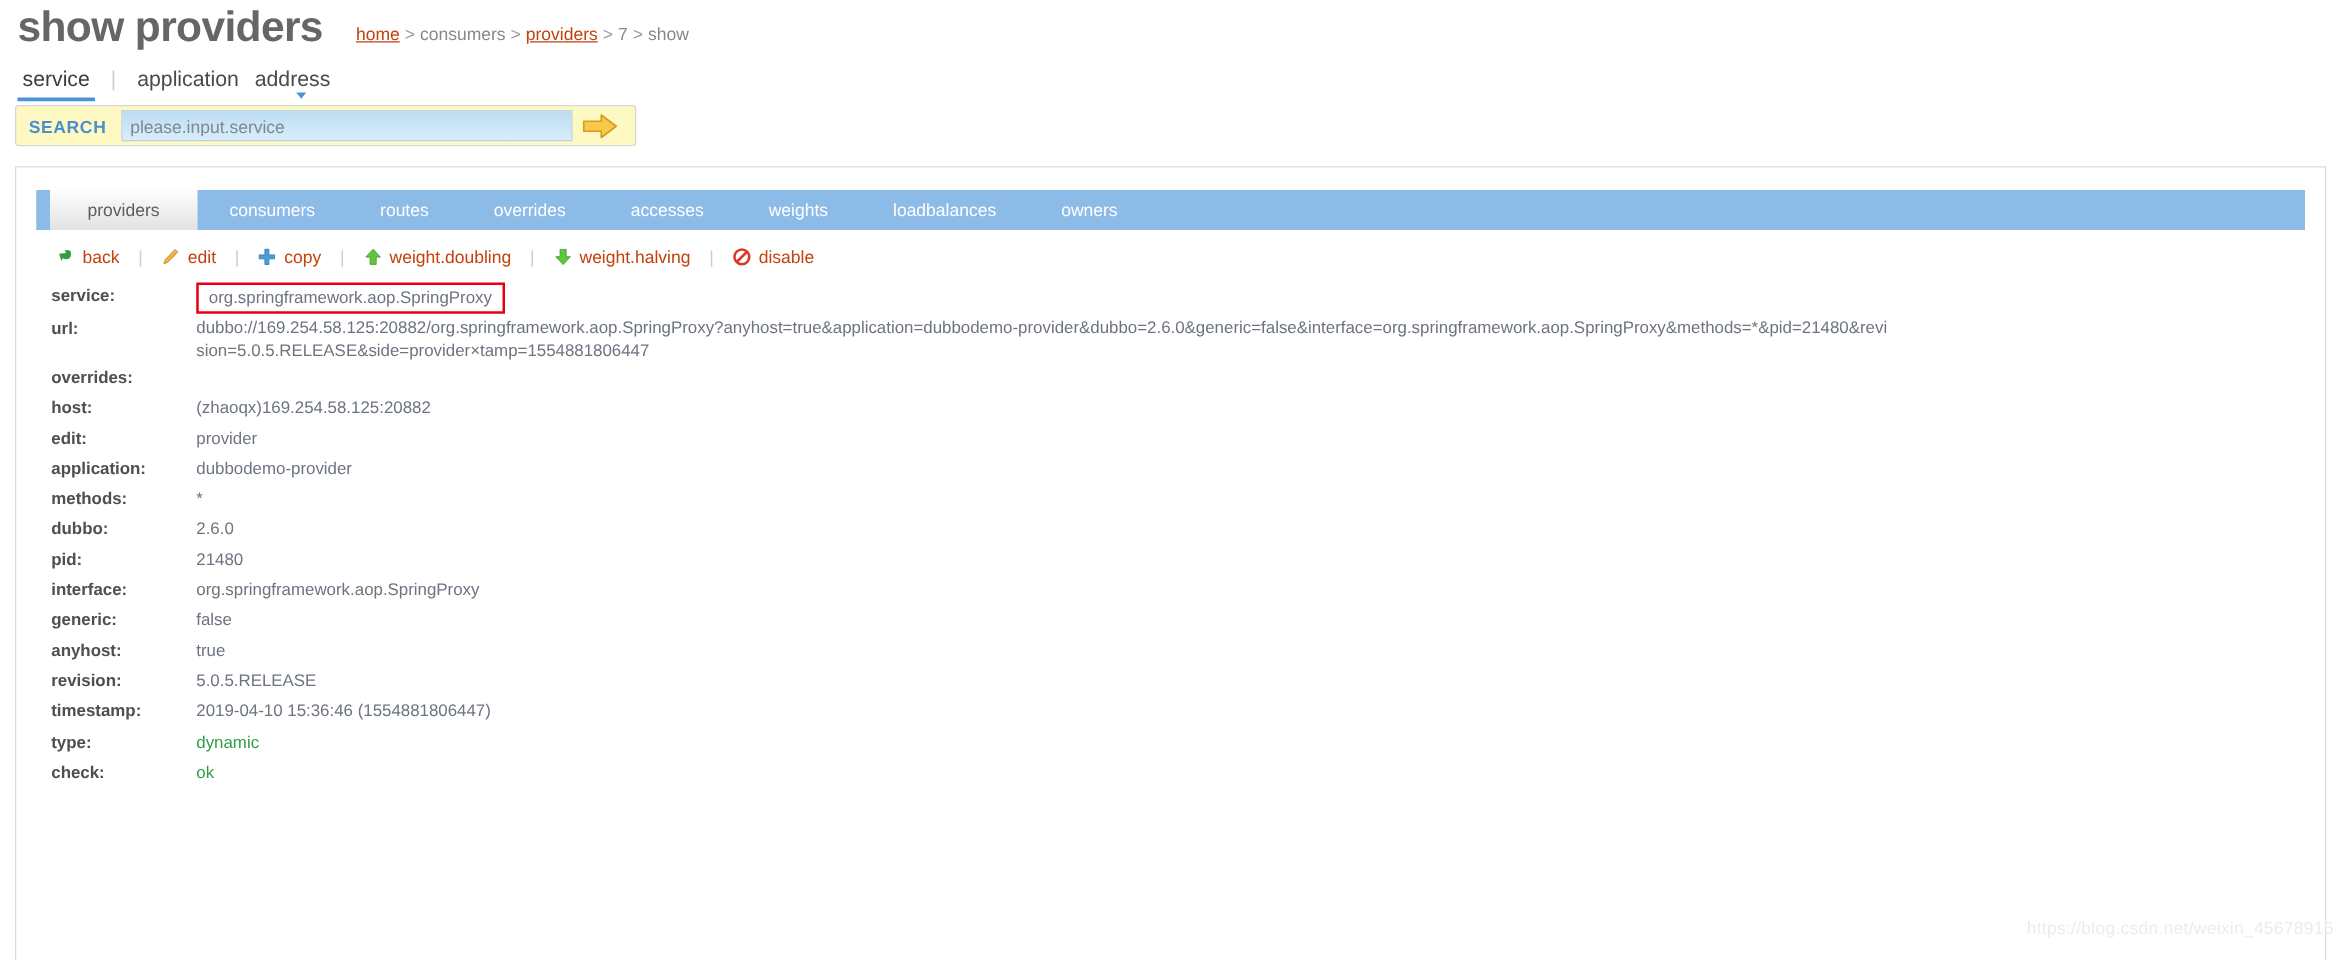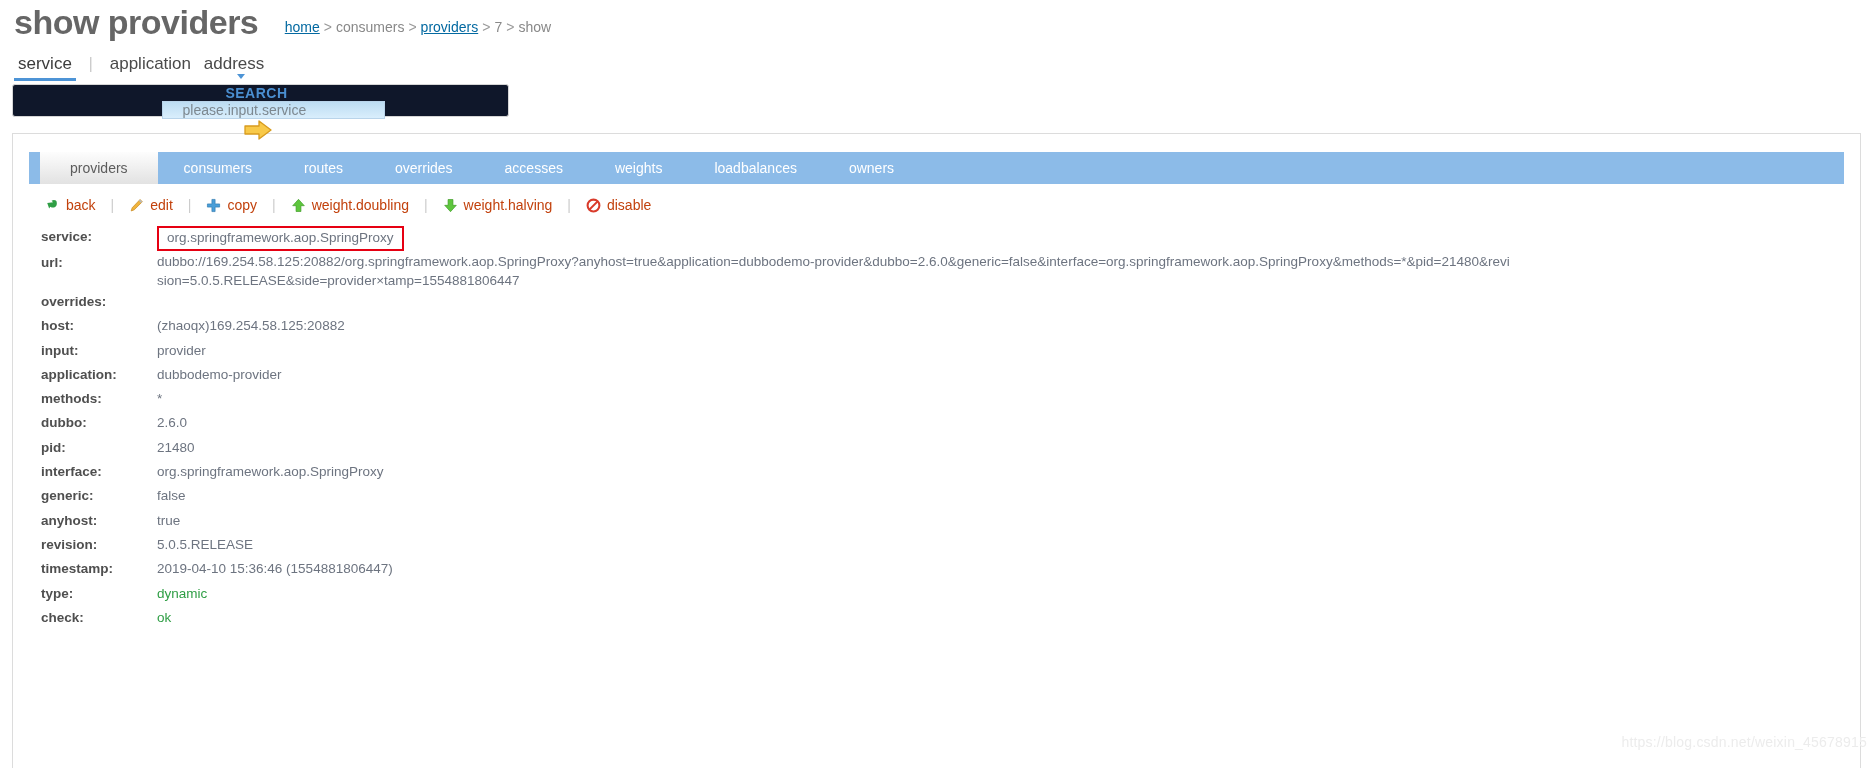--- a/index.html
+++ b/index.html
@@ -39,21 +39,21 @@
   .breadcrumb {
     display: inline-block;
     font-size: 14px;
     color: #888888;
     vertical-align: middle;
     margin-left: 22px;
     position: relative;
     top: 5px;
   }
   .breadcrumb a {
-    color: #0369a1;
+    color: #c2410c;
   }
   .breadcrumb .sep { color: #999; margin: 0 4px; }
   .breadcrumb .plain { color: #888888; }
 
   
   .subnav {
     padding: 8px 0 0 14px;
     font-size: 17px;
     color: #555;
     height: 34px;
@@ -87,43 +87,41 @@
 
   
   .searchrow {
     margin: 4px 0 0 12px;
     display: flex;
     align-items: center;
     border: 1px solid #d6d6d6;
     border-radius: 3px;
     width: 497px;
     height: 33px;
-    background: #0f172a;
+    background: #fef9c3;
     padding: 0 6px 0 0;
-    flex-direction: column;
   }
   .search-label {
     font-size: 14px;
     font-weight: bold;
     color: #4a8fd1;
     letter-spacing: 0.5px;
     padding: 0 12px 0 10px;
     white-space: nowrap;
   }
   .search-input {
     flex: 1;
     height: 25px;
     border: 1px solid #b9d4ea;
     background: linear-gradient(#bcdcf2, #d9eefc);
     font-size: 14px;
     color: #7a7a7a;
-    padding: 0 20px;
+    padding: 0 6px;
     outline: none;
     font-family: "Liberation Sans", sans-serif;
-    margin-left: 31px;
   }
   .search-input::placeholder { color: #7d8890; }
   .search-go {
     width: 44px;
     height: 28px;
     border: none;
     background: transparent;
     cursor: pointer;
     display: flex;
     align-items: center;
@@ -345,21 +343,21 @@
         <div class="dkey">overrides:</div>
         <div class="dval"></div>
       </div>
 
       <div class="drow">
         <div class="dkey">host:</div>
         <div class="dval">(zhaoqx)169.254.58.125:20882</div>
       </div>
 
       <div class="drow">
-        <div class="dkey">input:</div>
+        <div class="dkey">edit:</div>
         <div class="dval">provider</div>
       </div>
 
       <div class="drow">
         <div class="dkey">application:</div>
         <div class="dval">dubbodemo-provider</div>
       </div>
 
       <div class="drow">
         <div class="dkey">methods:</div>

